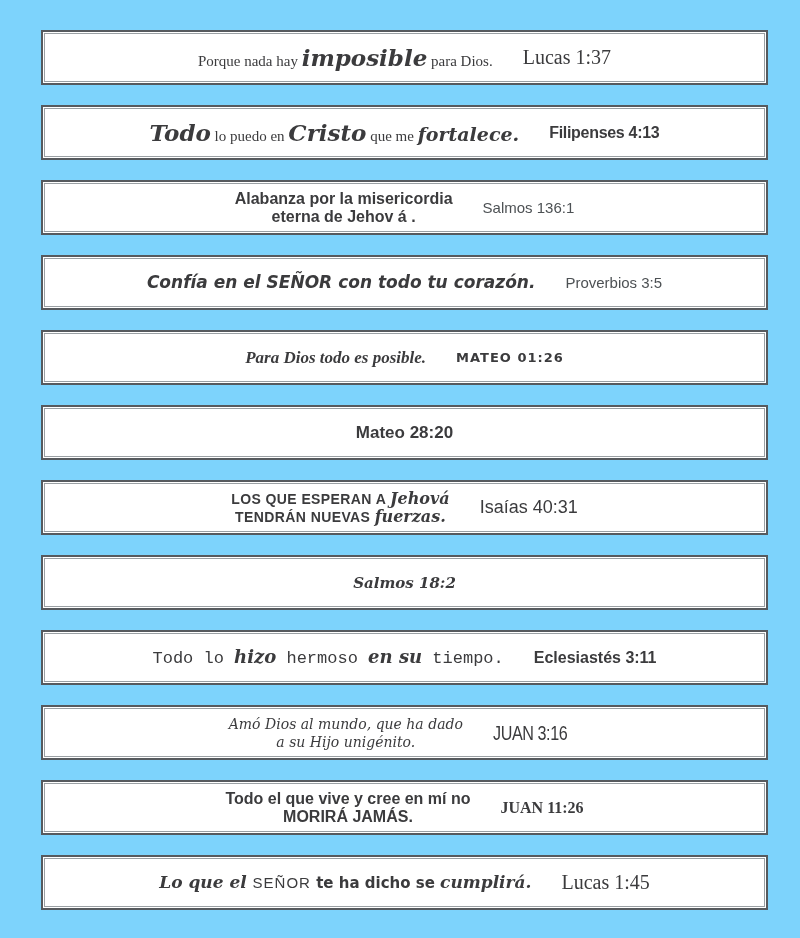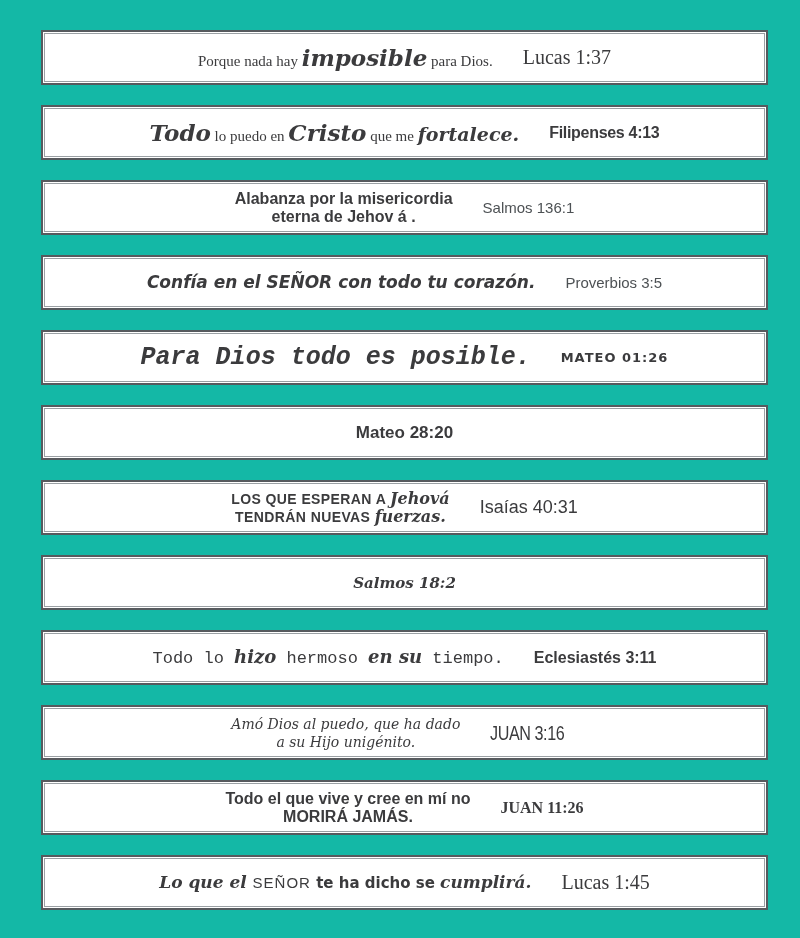--- a/index.html
+++ b/index.html
@@ -6,21 +6,21 @@
     margin: 0;
     padding: 0;
     background: #ffffff;
     width: 800px;
   }
   .page {
     box-sizing: border-box;
     width: 800px;
     height: 938px;
     padding: 30px 31px 0 41px;
-    background: #14b8a6;
+    background: #7dd3fc;
   }
   .strip {
     box-sizing: border-box;
     width: 727px;
     height: 55px;
     border: 2px solid #565a5e;
     outline: 1px solid #9aa0a4;
     outline-offset: -4px;
     background: #ffffff;
     margin-bottom: 20px;
@@ -41,21 +41,21 @@
     white-space: nowrap;
     flex: 0 0 auto;
   }
 
   
   .seg-serif15      { font-family: "Liberation Serif", serif; font-size: 15px; }
   .seg-script-xl    { font-family: "DejaVu Serif", serif; font-style: italic; font-weight: 700; font-size: 23px; }
   .seg-script-lg    { font-family: "DejaVu Serif", serif; font-style: italic; font-weight: 700; font-size: 19px; }
   .seg-sans-bold16  { font-family: "Liberation Sans", sans-serif; font-weight: 700; font-size: 16px; }
   .seg-brush17      { font-family: "DejaVu Sans", sans-serif; font-style: italic; font-weight: 700; font-size: 17px; }
-  .seg-script-xxl   { font-family: Liberation Mono, monospace; font-style: italic; font-weight: 700; font-size: 25px; }
+  .seg-script-xxl   { font-family: Liberation Serif, serif; font-style: italic; font-weight: 700; font-size: 17px; }
   .seg-script22     { font-family: "DejaVu Serif", serif; font-style: italic; font-weight: 700; font-size: 21px; }
   .seg-caps14       { font-family: "Liberation Sans", sans-serif; font-weight: 700; font-size: 14px; letter-spacing: 0.4px; }
   .seg-script-sm    { font-family: "DejaVu Serif", serif; font-style: italic; font-weight: 700; font-size: 16px; }
   .seg-sans17       { font-family: Liberation Mono, monospace; font-size: 17px; }
   .seg-script-it17  { font-family: "DejaVu Serif", serif; font-style: italic; font-weight: 700; font-size: 18px; margin-top: 36px; }
   .seg-hand14       { font-family: "DejaVu Serif", serif; font-style: italic; font-size: 14px; }
   .seg-caps15       { font-family: "Liberation Sans", sans-serif; font-size: 15px; letter-spacing: 1px; }
   .seg-sans-bold15  { font-family: "DejaVu Sans", sans-serif; font-weight: 700; font-size: 15px; }
   .seg-script-it16  { font-family: "DejaVu Serif", serif; font-style: italic; font-weight: 700; font-size: 17px; }
 
@@ -120,21 +120,21 @@
       <div class="ref ref-script14">Salmos 18:2</div>
     </div>
     <div class="strip">
       <div class="verse">
         <div class="line"><span class="seg-sans17">Todo lo </span><span class="seg-script-it17">hizo</span><span class="seg-sans17"> hermoso </span><span class="seg-script-it17">en su</span><span class="seg-sans17"> tiempo.</span></div>
       </div>
       <div class="ref ref-sans-bold16">Eclesiastés 3:11</div>
     </div>
     <div class="strip">
       <div class="verse">
-        <div class="line"><span class="seg-hand14">Amó Dios al puedo, que ha dado</span></div>
+        <div class="line"><span class="seg-hand14">Amó Dios al mundo, que ha dado</span></div>
         <div class="line"><span class="seg-hand14">a su Hijo unigénito.</span></div>
       </div>
       <div class="ref ref-cond18">JUAN 3:16</div>
     </div>
     <div class="strip">
       <div class="verse">
         <div class="line"><span class="seg-sans-bold16">Todo el que vive y cree en mí no</span></div>
         <div class="line"><span class="seg-sans-bold16">MORIRÁ JAMÁS.</span></div>
       </div>
       <div class="ref ref-serif-bold">JUAN 11:26</div>

